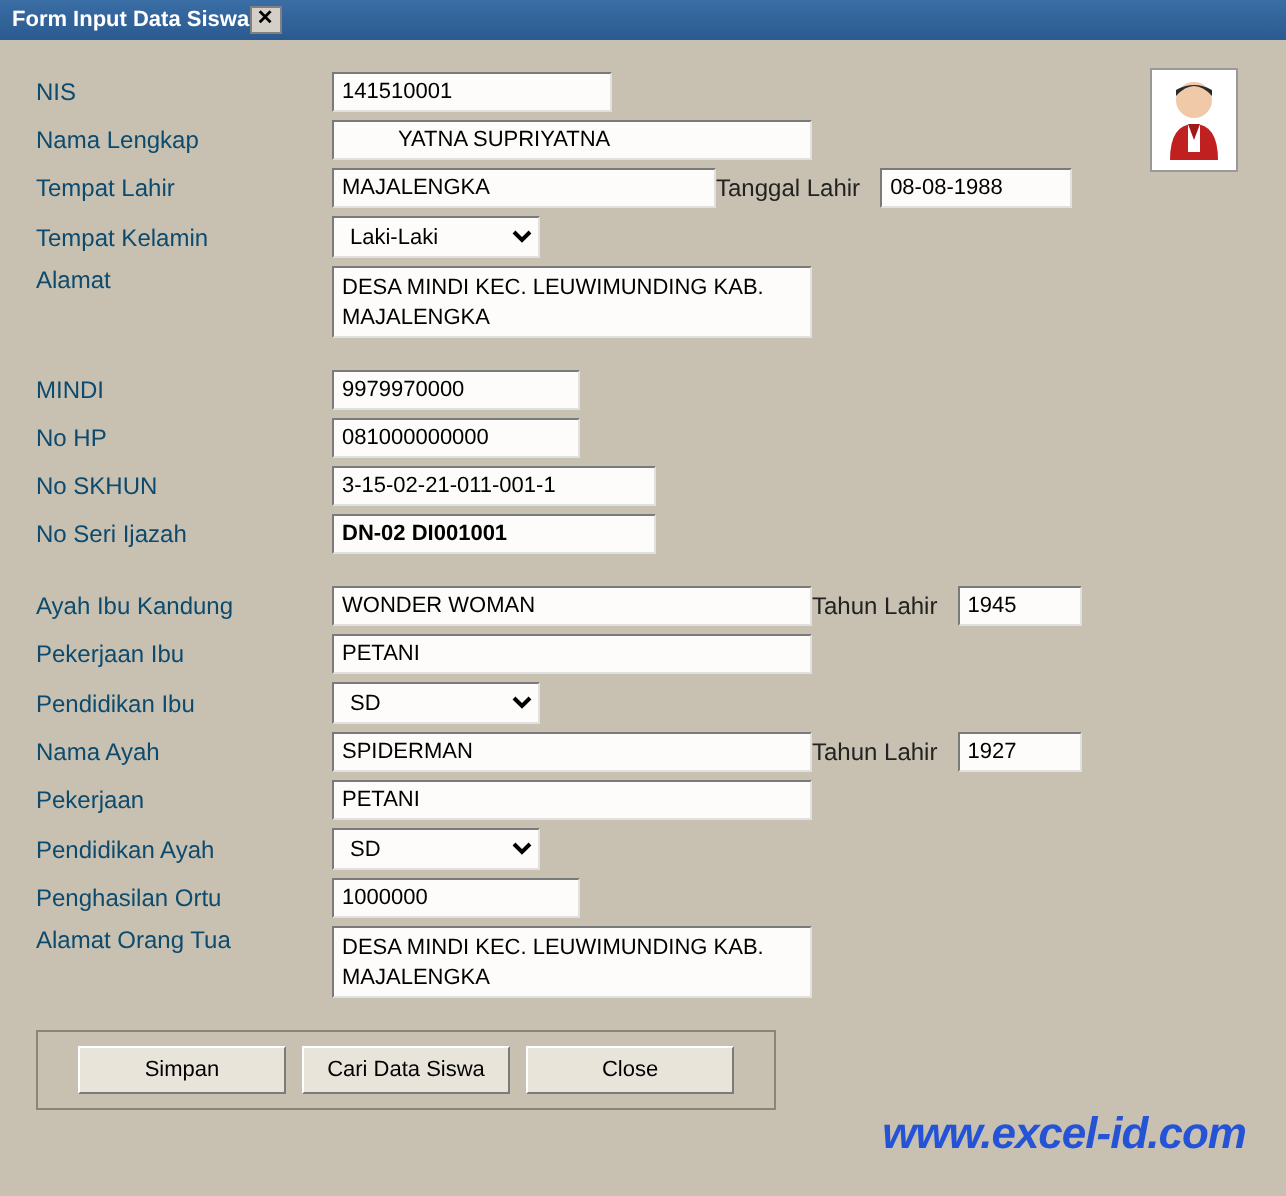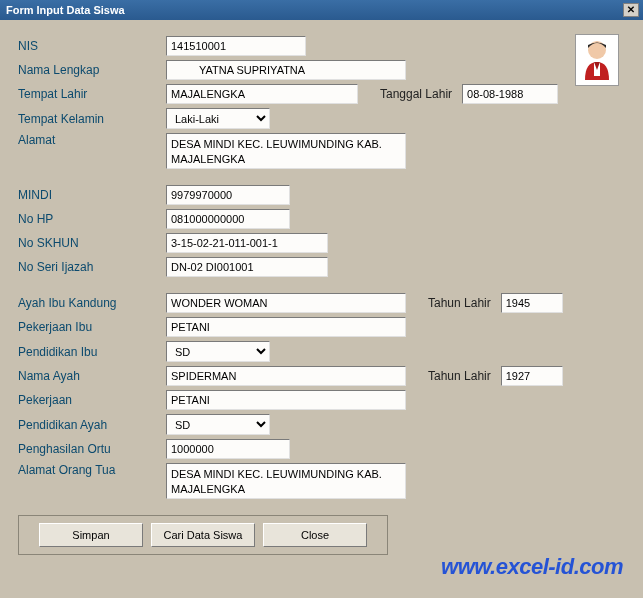--- a/index.html
+++ b/index.html
@@ -11,21 +11,20 @@
     height: 598px;
     overflow: hidden;
   }
   .titlebar {
     background: linear-gradient(to bottom, #3a6ea5, #2a5a8f);
     color: #fff;
     font-weight: bold;
     font-size: 11px;
     padding: 3px 4px 3px 6px;
     display: flex;
-    justify-content: space-between;
     align-items: center;
     height: 20px;
   }
   .close-btn {
     background: #d4d0c8;
     border: 1px solid #808080;
     width: 16px;
     height: 14px;
     line-height: 11px;
     text-align: center;
@@ -83,21 +82,20 @@
     padding-top: 3px;
     line-height: 1.35;
   }
   .select {
     padding: 0 0 0 4px;
     height: 21px;
   }
   .side-label {
     font-size: 12px;
     color: #222;
-    margin-left: 22px;
     margin-right: 10px;
   }
   .gap { height: 12px; }
   .button-bar {
     margin-top: 16px;
     border: 1px solid #8a8578;
     background: #c8c0b0;
     padding: 7px 20px;
     width: 370px;
     display: flex;
@@ -181,21 +179,21 @@
   <div class="row">
     <div class="label">No HP</div>
     <input class="input" style="width: 124px;" value="081000000000">
   </div>
   <div class="row">
     <div class="label">No SKHUN</div>
     <input class="input" style="width: 162px;" value="3-15-02-21-011-001-1">
   </div>
   <div class="row">
     <div class="label">No Seri Ijazah</div>
-    <input class="input" style="width: 162px;" value="DN-02 DI001001">
+    <input class="input" style="width: 162px; font-weight: bold;" value="DN-02 DI001001">
   </div>
 
   <div class="gap"></div>
 
   <div class="row">
     <div class="label">Ayah Ibu Kandung</div>
     <input class="input" style="width: 240px;" value="WONDER WOMAN">
     <div class="side-label">Tahun Lahir</div>
     <input class="input" style="width: 62px;" value="1945">
   </div>

